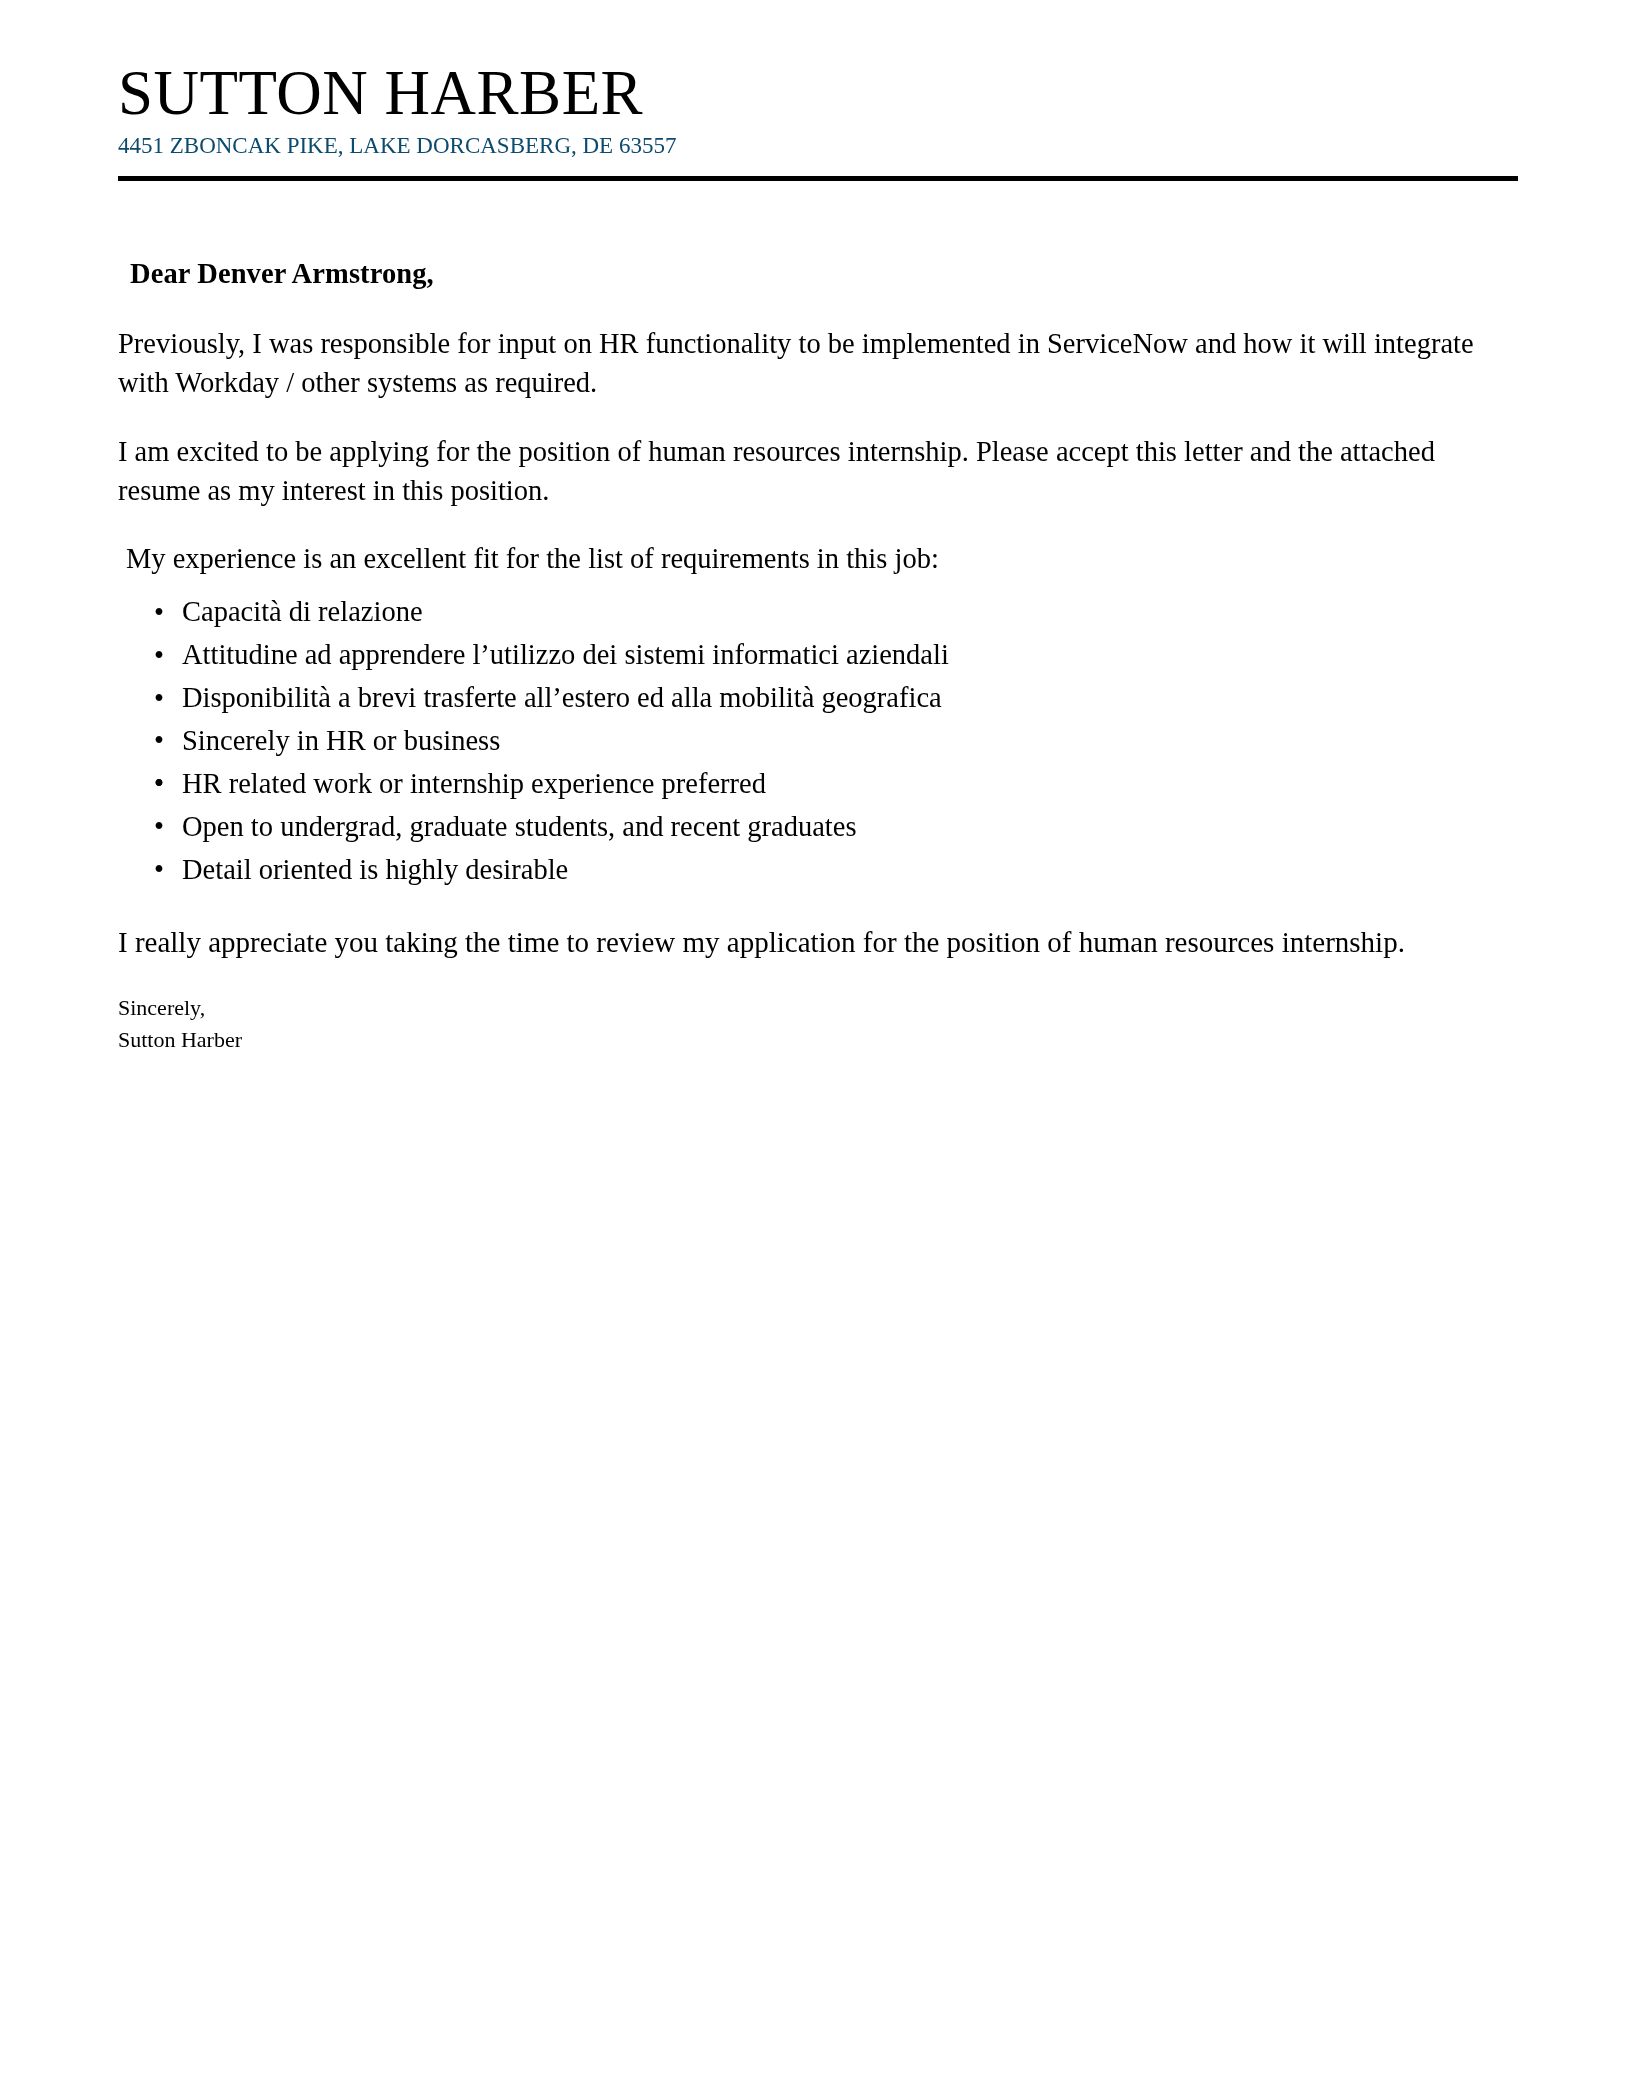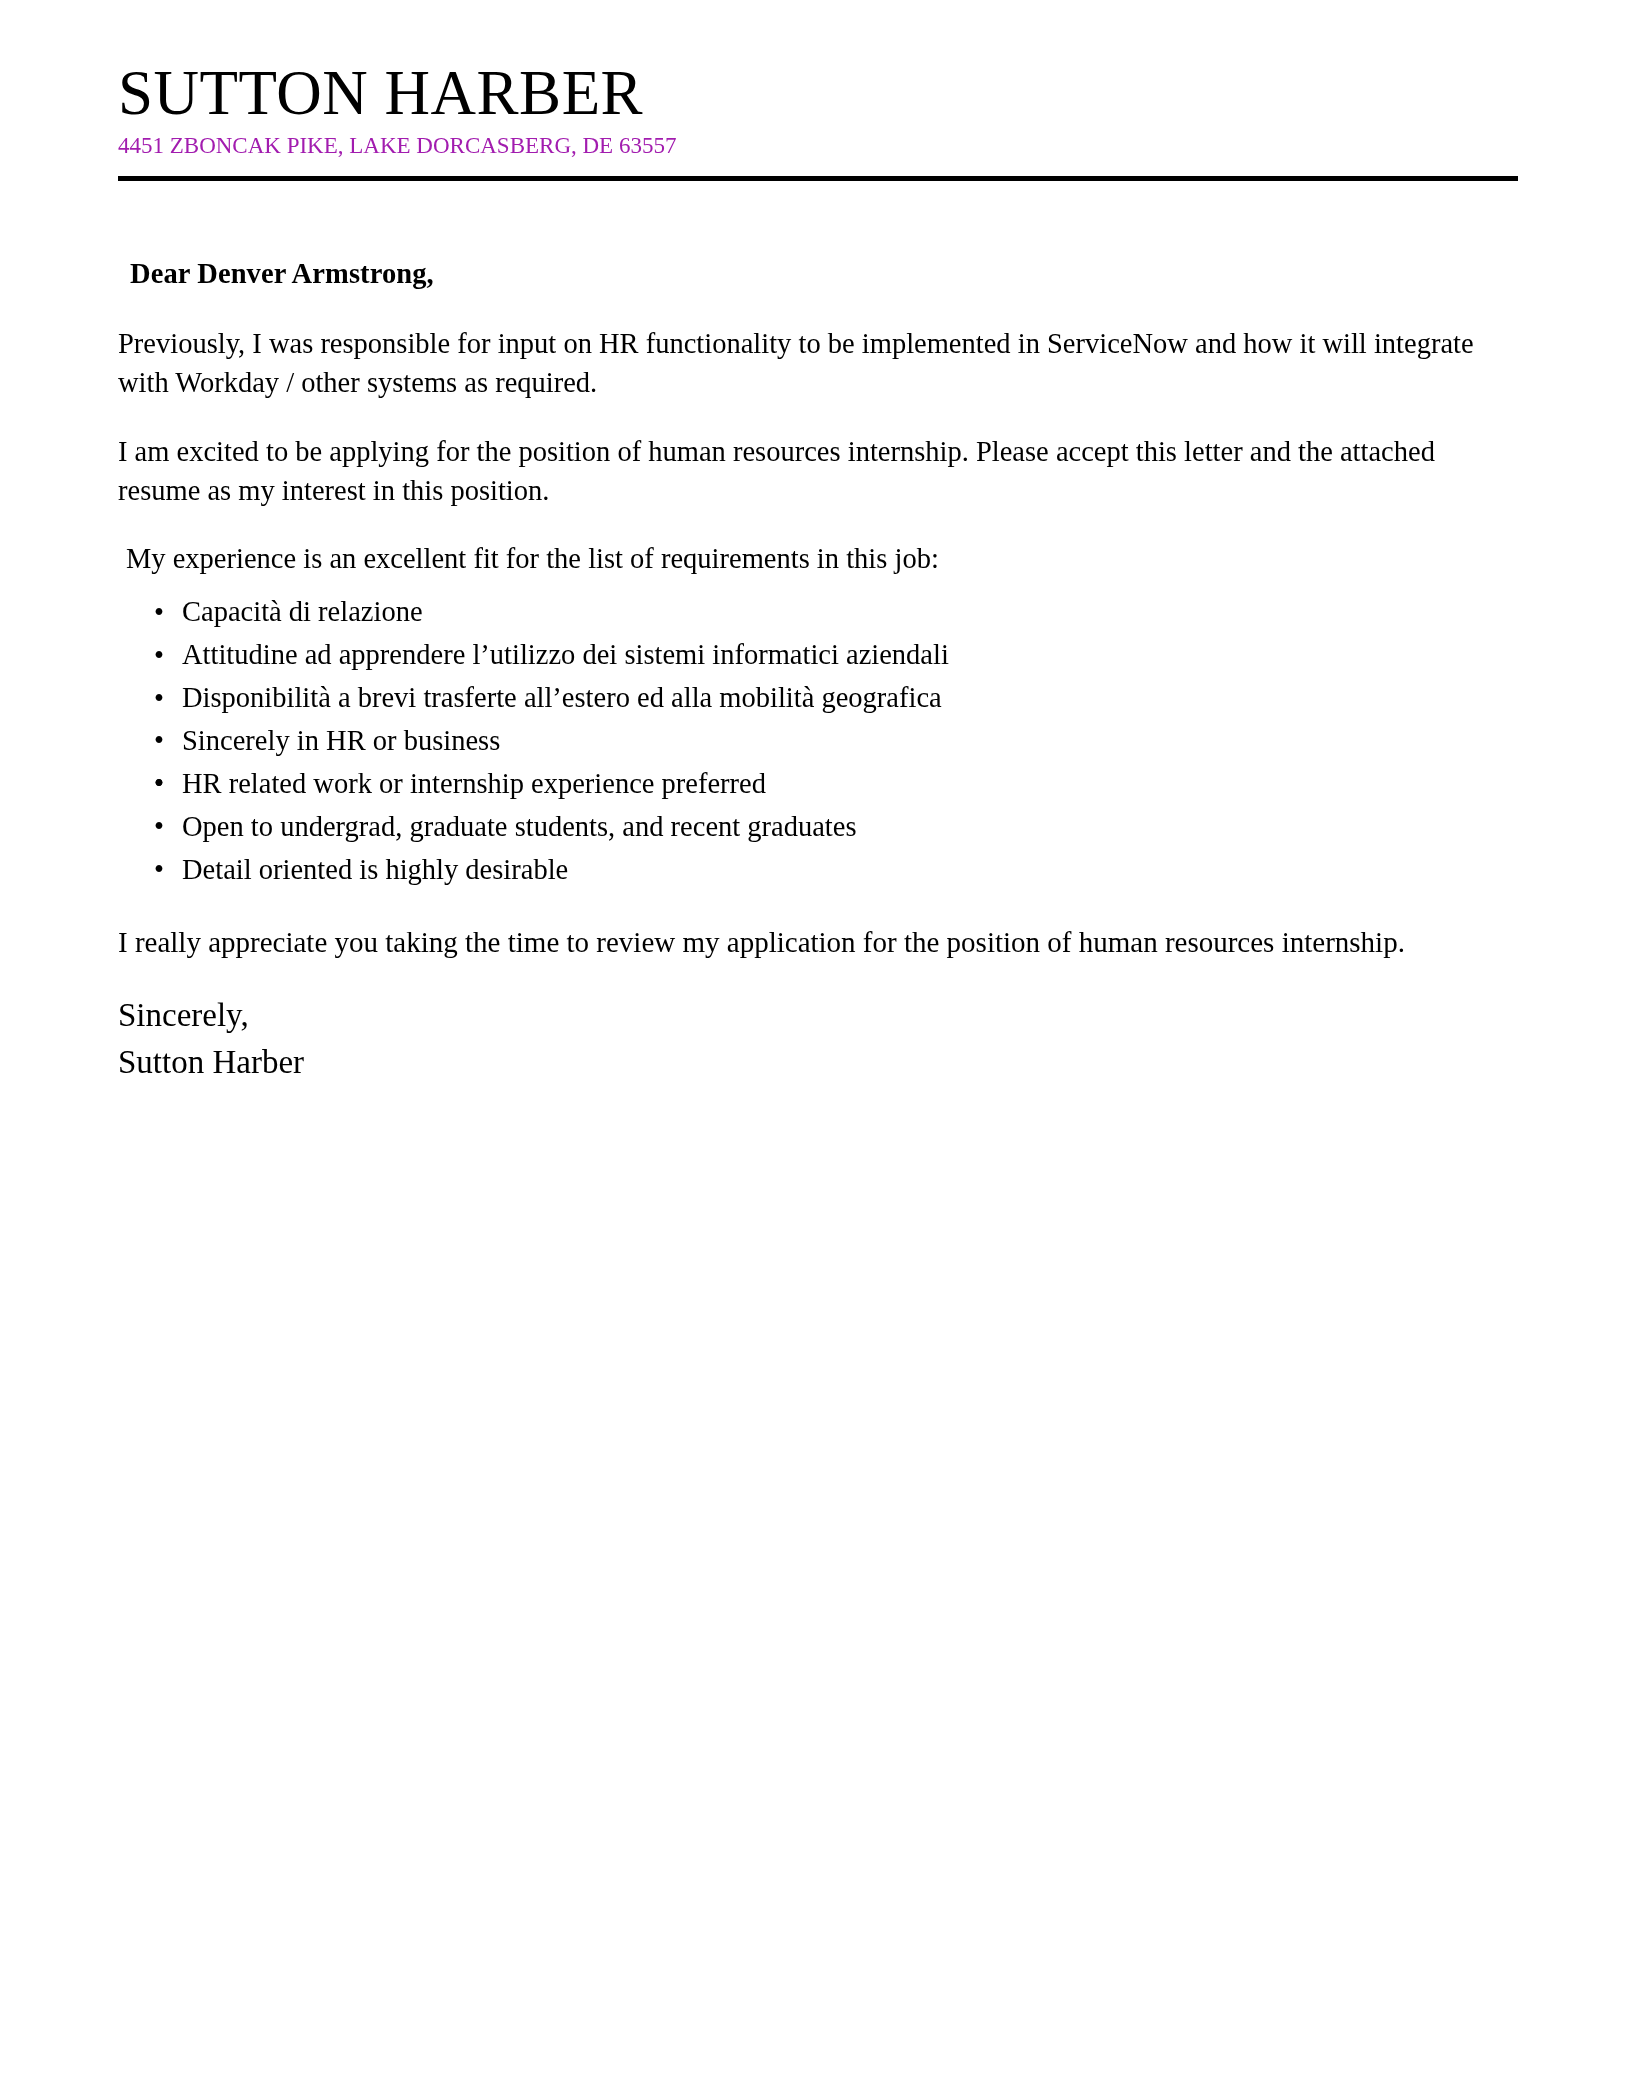--- a/index.html
+++ b/index.html
@@ -42,21 +42,21 @@
     font-weight: 400;
     color: #000;
     margin: 0 0 6px 0;
     white-space: nowrap;
   }
   .company-address {
     font-family: "Liberation Serif", "DejaVu Serif", serif;
     font-size: 23px;
     line-height: 1.2;
     font-weight: 400;
-    color: #a21caf;
+    color: #0c4a6e;
     margin: 0 0 16px 0;
     white-space: nowrap;
   }
   .header-rule {
     width: 1400px;
     height: 5px;
     background: #000000;
     margin: 0;
   }
 
@@ -108,21 +108,21 @@
 
   .closing-bold {
     font-weight: 400;
     margin: 0 0 30px 0;
     font-size: 29px;
     line-height: 1.38;
     max-width: 1320px;
   }
   .signoff {
     margin: 0;
-    font-size: 33px;
+    font-size: 22px;
     line-height: 1.42;
   }
   .signoff div { margin: 0; }
 </style>
 </head>
 <body>
 
 <div class="page">
   <div class="inner">
 

